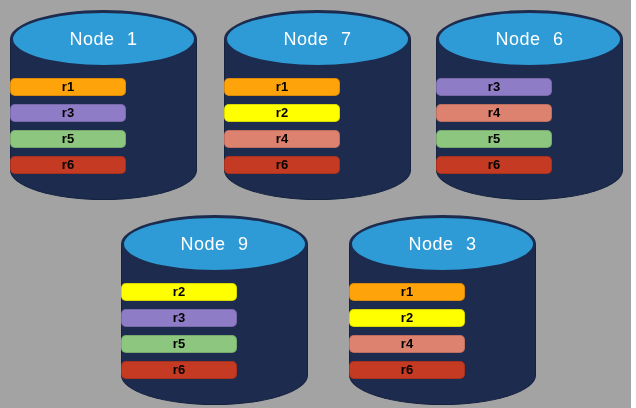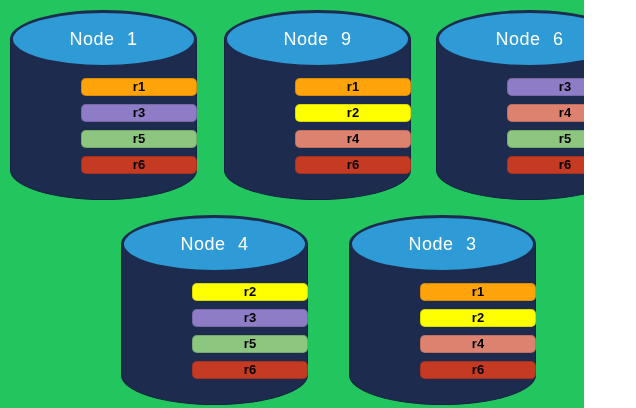--- a/index.html
+++ b/index.html
@@ -3,23 +3,23 @@
 <meta charset="utf-8">
 <style>
   html, body {
     margin: 0;
     padding: 0;
     background: #ffffff;
     font-family: "Liberation Sans", sans-serif;
   }
   .stage {
     position: relative;
-    width: 584px;
+    width: 631px;
     height: 408px;
-    background: #22c55e;
+    background: #a3a3a3;
     overflow: hidden;
   }
   .cylinder {
     position: absolute;
     width: 187px;
     height: 190px;
   }
   .cyl-body {
     position: absolute;
     left: 0;
@@ -54,21 +54,21 @@
     letter-spacing: 0.5px;
     white-space: nowrap;
   }
   .bars {
     position: absolute;
     left: 0;
     right: 0;
     top: 68px;
     display: flex;
     flex-direction: column;
-    align-items: flex-end;
+    align-items: flex-start;
     gap: 8px;
   }
   .bar {
     width: 116px;
     height: 18px;
     border-radius: 5px;
     box-shadow: inset 0 0 0 1px rgba(0,0,0,0.15);
     color: #000000;
     font-size: 13px;
     font-weight: bold;
@@ -90,21 +90,21 @@
       <div class="bar" style="background: rgb(255, 163, 10);">r1</div>
       <div class="bar" style="background: rgb(142, 124, 198);">r3</div>
       <div class="bar" style="background: rgb(140, 198, 127);">r5</div>
       <div class="bar" style="background: rgb(196, 58, 35);">r6</div>
     </div>
   </div>
 
   <div class="cylinder" style="left:224px; top:10px;">
     <div class="cyl-body"></div>
     <div class="cyl-top">
-      <span class="node-title">Node 9</span>
+      <span class="node-title">Node 7</span>
     </div>
     <div class="bars">
       <div class="bar" style="background: rgb(255, 163, 10);">r1</div>
       <div class="bar" style="background: rgb(255, 255, 0);">r2</div>
       <div class="bar" style="background: rgb(222, 130, 112);">r4</div>
       <div class="bar" style="background: rgb(196, 58, 35);">r6</div>
     </div>
   </div>
 
   <div class="cylinder" style="left:436px; top:10px;">
@@ -116,21 +116,21 @@
       <div class="bar" style="background: rgb(142, 124, 198);">r3</div>
       <div class="bar" style="background: rgb(222, 130, 112);">r4</div>
       <div class="bar" style="background: rgb(140, 198, 127);">r5</div>
       <div class="bar" style="background: rgb(196, 58, 35);">r6</div>
     </div>
   </div>
 
   <div class="cylinder" style="left:121px; top:215px;">
     <div class="cyl-body"></div>
     <div class="cyl-top">
-      <span class="node-title">Node 4</span>
+      <span class="node-title">Node 9</span>
     </div>
     <div class="bars">
       <div class="bar" style="background: rgb(255, 255, 0);">r2</div>
       <div class="bar" style="background: rgb(142, 124, 198);">r3</div>
       <div class="bar" style="background: rgb(140, 198, 127);">r5</div>
       <div class="bar" style="background: rgb(196, 58, 35);">r6</div>
     </div>
   </div>
 
   <div class="cylinder" style="left:349px; top:215px;">

